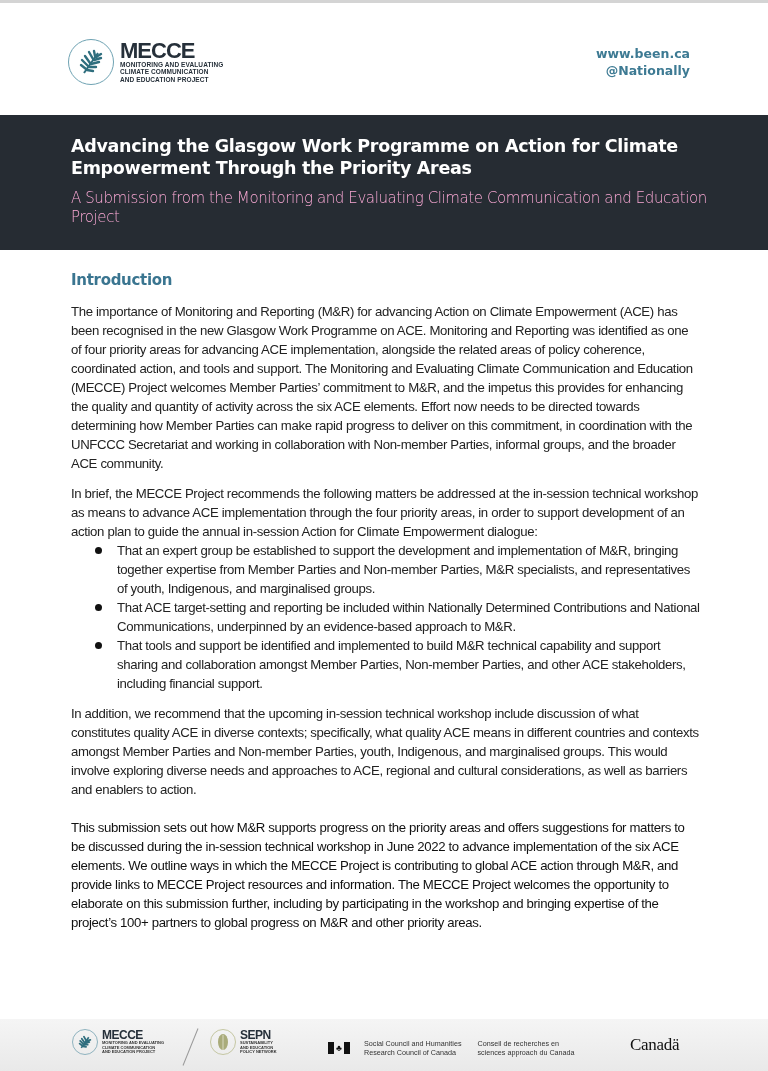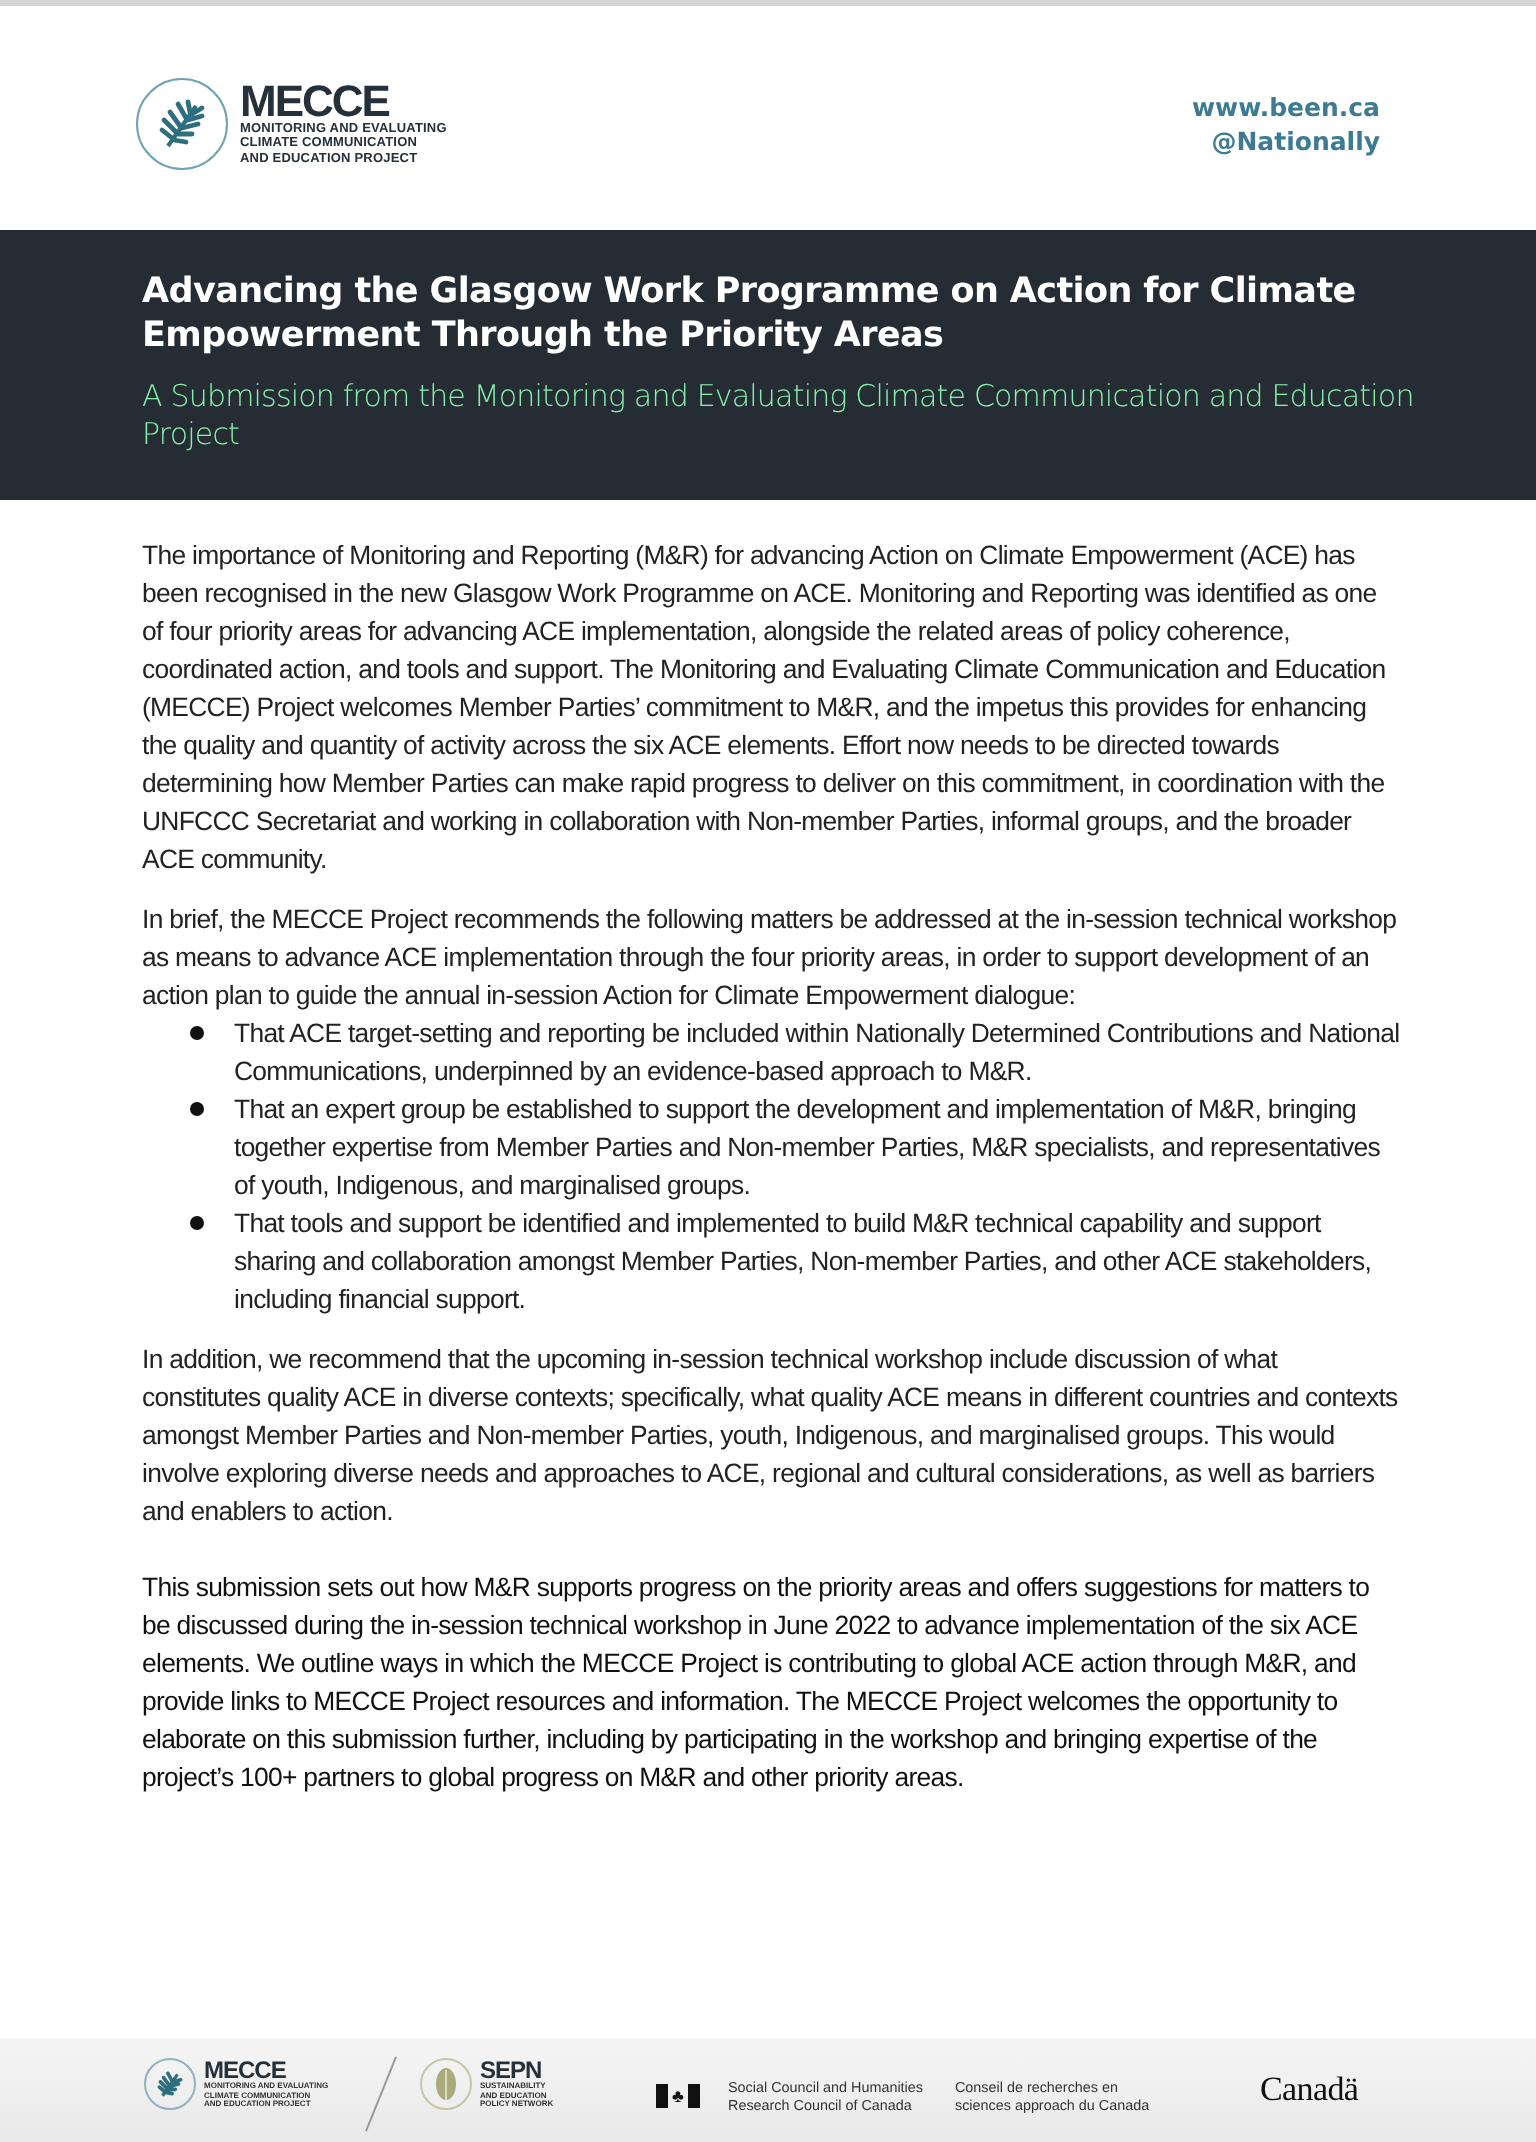--- a/index.html
+++ b/index.html
@@ -18,21 +18,21 @@
     .logo-mark { width: 44px; height: 44px; border: 1.5px solid #6fa3b3; border-radius: 50%; display: flex; align-items: center; justify-content: center; margin-right: 6px; }
     .logo-words { display: flex; flex-direction: column; }
     .logo-name { font-family: "Liberation Sans", sans-serif; font-weight: bold; font-size: 22px; letter-spacing: -1px; color: #26303a; line-height: 20px; }
     .logo-tag { font-family: "Liberation Sans", sans-serif; font-weight: bold; font-size: 6.5px; color: #26303a; line-height: 7.5px; letter-spacing: 0.1px; text-transform: uppercase; }
     .contact { position: absolute; right: 78px; top: 42px; text-align: right; }
     .contact div { font-family: "DejaVu Sans", sans-serif; font-weight: bold; font-size: 12.5px; color: #3d7a93; line-height: 17px; }
 
     
     .banner { position: absolute; left: 0; top: 115px; width: 768px; height: 135px; background: #262c33; }
     .banner-title { position: absolute; left: 71px; top: 20px; width: 640px; font-family: "DejaVu Sans", sans-serif; font-weight: bold; font-size: 17.5px; line-height: 22px; color: #ffffff; letter-spacing: -0.3px; }
-    .banner-sub { position: absolute; left: 71px; top: 74px; width: 640px; font-family: "DejaVu Sans", sans-serif; font-size: 15px; line-height: 19px; color: #86efac; letter-spacing: -0.4px; font-weight: 300; }
+    .banner-sub { position: absolute; left: 71px; top: 74px; width: 640px; font-family: "DejaVu Sans", sans-serif; font-size: 15px; line-height: 19px; color: #f9a8d4; letter-spacing: -0.4px; font-weight: 300; }
 
     
     .content { position: absolute; left: 71px; top: 268px; width: 630px; }
     .section-heading { font-family: "DejaVu Sans", sans-serif; font-weight: bold; font-size: 15px; color: #3a7590; margin: 3px 0 13px 0; letter-spacing: -0.3px; }
     .para { font-family: "Liberation Sans", sans-serif; font-size: 13.2px; line-height: 19px; margin: 0 0 11px 0; letter-spacing: -0.35px; color: #222; }
     .para.tight { margin-bottom: 0; }
     ul.recs { list-style: none; margin: 0 0 11px 0; padding: 0 0 0 46px; }
     ul.recs li { position: relative; font-family: "Liberation Sans", sans-serif; font-size: 13.2px; line-height: 19px; letter-spacing: -0.35px; color: #222; }
     .bullet-icon { position: absolute; left: -22px; top: 6px; width: 7px; height: 7px; border-radius: 50%; background: #111; }
     .para.dark { color: #111; }
@@ -78,25 +78,26 @@
     <div>@Nationally</div>
   </div>
 </div>
 
 <div class="banner">
   <div class="banner-title">Advancing the Glasgow Work Programme on Action for Climate Empowerment Through the Priority Areas</div>
   <div class="banner-sub">A Submission from the Monitoring and Evaluating Climate Communication and Education Project</div>
 </div>
 
 <div class="content">
+  <div class="section-heading">Introduction</div>
   <p class="para">The importance of Monitoring and Reporting (M&amp;R) for advancing Action on Climate Empowerment (ACE) has been recognised in the new Glasgow Work Programme on ACE. Monitoring and Reporting was identified as one of four priority areas for advancing ACE implementation, alongside the related areas of policy coherence, coordinated action, and tools and support. The Monitoring and Evaluating Climate Communication and Education (MECCE) Project welcomes Member Parties’ commitment to M&amp;R, and the impetus this provides for enhancing the quality and quantity of activity across the six ACE elements. Effort now needs to be directed towards determining how Member Parties can make rapid progress to deliver on this commitment, in coordination with the UNFCCC Secretariat and working in collaboration with Non-member Parties, informal groups, and the broader ACE community.</p>
   <p class="para tight">In brief, the MECCE Project recommends the following matters be addressed at the in-session technical workshop as means to advance ACE implementation through the four priority areas, in order to support development of an action plan to guide the annual in-session Action for Climate Empowerment dialogue:</p>
   <ul class="recs">
+    <li><span class="bullet-icon"></span><span>That an expert group be established to support the development and implementation of M&amp;R, bringing together expertise from Member Parties and Non-member Parties, M&amp;R specialists, and representatives of youth, Indigenous, and marginalised groups.</span></li>
     <li><span class="bullet-icon"></span><span>That ACE target-setting and reporting be included within Nationally Determined Contributions and National Communications, underpinned by an evidence-based approach to M&amp;R.</span></li>
-    <li><span class="bullet-icon"></span><span>That an expert group be established to support the development and implementation of M&amp;R, bringing together expertise from Member Parties and Non-member Parties, M&amp;R specialists, and representatives of youth, Indigenous, and marginalised groups.</span></li>
     <li><span class="bullet-icon"></span><span>That tools and support be identified and implemented to build M&amp;R technical capability and support sharing and collaboration amongst Member Parties, Non-member Parties, and other ACE stakeholders, including financial support.</span></li>
   </ul>
   <p class="para" style="margin-bottom:19px;">In addition, we recommend that the upcoming in-session technical workshop include discussion of what constitutes quality ACE in diverse contexts; specifically, what quality ACE means in different countries and contexts amongst Member Parties and Non-member Parties, youth, Indigenous, and marginalised groups. This would involve exploring diverse needs and approaches to ACE, regional and cultural considerations, as well as barriers and enablers to action.</p>
   <p class="para dark">This submission sets out how M&amp;R supports progress on the priority areas and offers suggestions for matters to be discussed during the in-session technical workshop in June 2022 to advance implementation of the six ACE elements. We outline ways in which the MECCE Project is contributing to global ACE action through M&amp;R, and provide links to MECCE Project resources and information. The MECCE Project welcomes the opportunity to elaborate on this submission further, including by participating in the workshop and bringing expertise of the project’s 100+ partners to global progress on M&amp;R and other priority areas.</p>
 </div>
 
 <div class="footer">
   <div class="f-mecce">
     <div class="f-mark">
       <svg width="16" height="16" viewBox="0 0 30 30">

